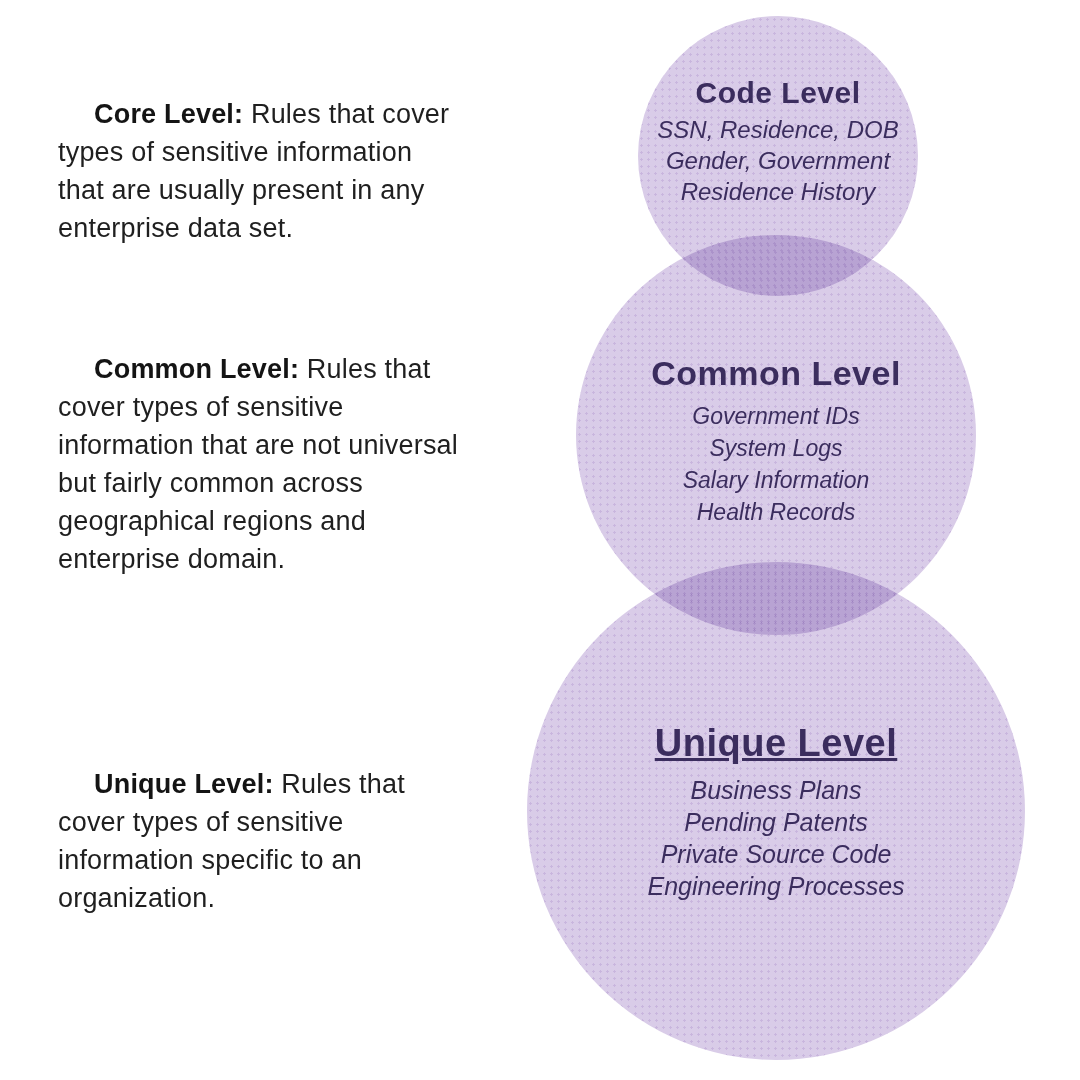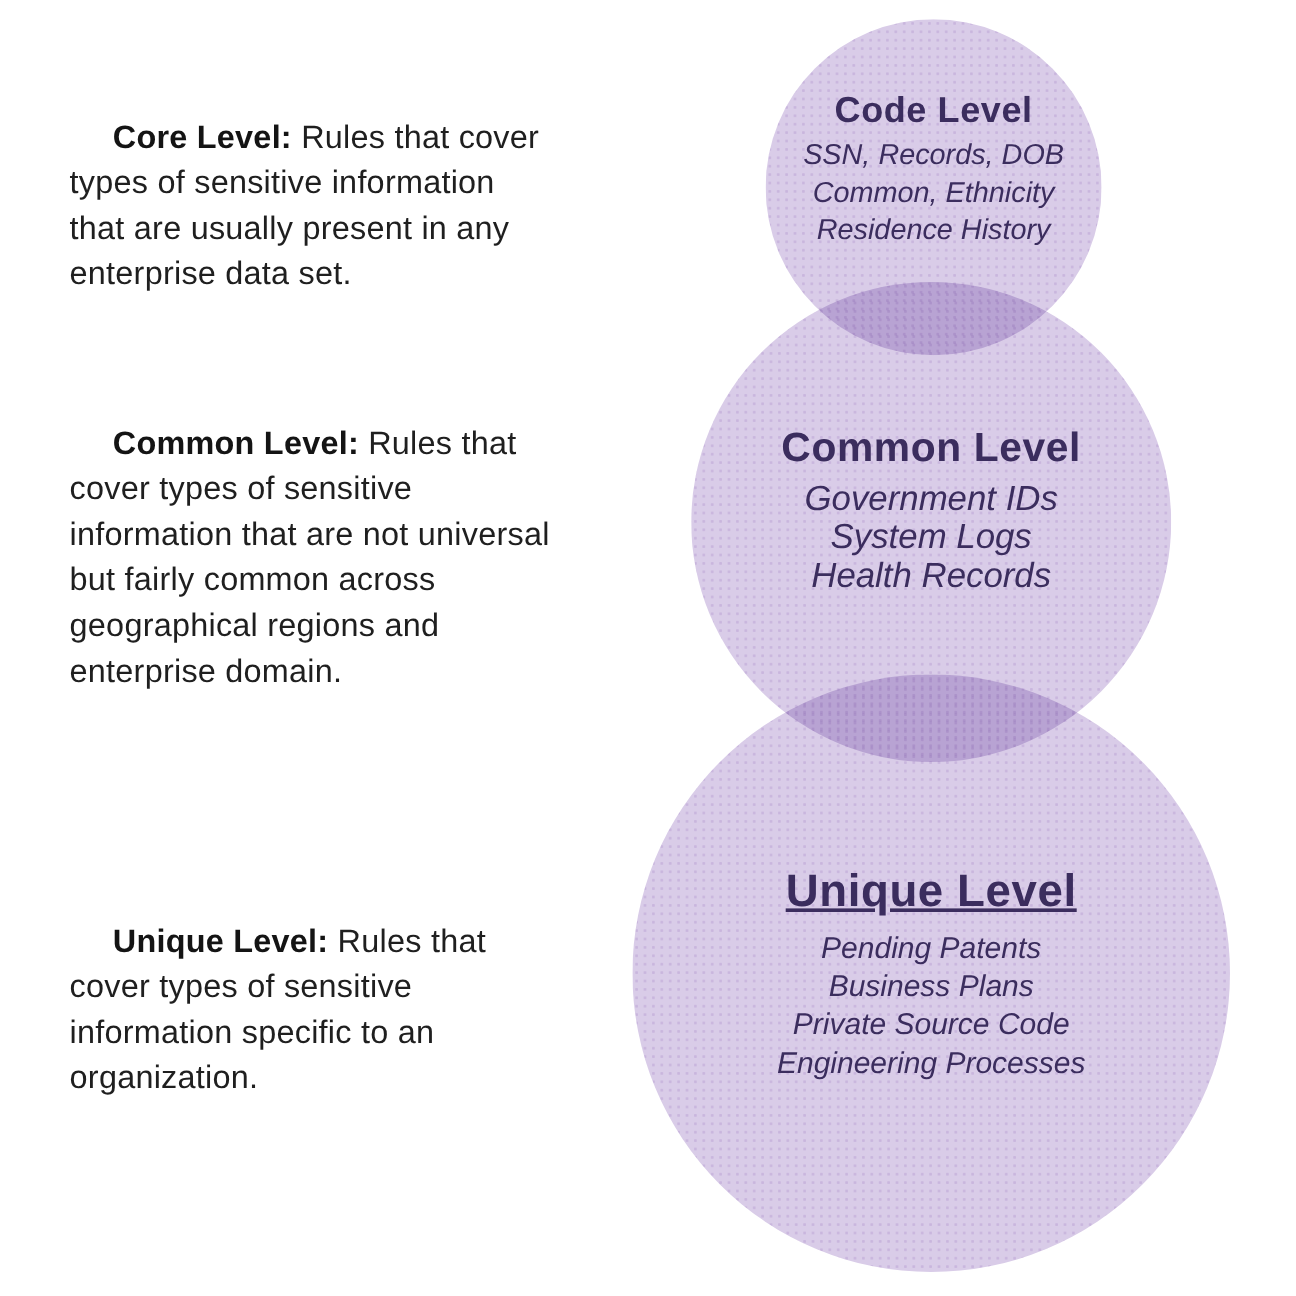--- a/index.html
+++ b/index.html
@@ -48,52 +48,53 @@
   }
   .circle-text .title { font-weight: 700; letter-spacing: 0.5px; }
   .circle-text .item  { font-style: italic; }
 
   #text-core   { left: 638px; top: 74px;  width: 280px; }
   #text-core .title { font-size: 30px; line-height: 38px; margin-bottom: 2px; }
   #text-core .item  { font-size: 24px; line-height: 31px; }
 
   #text-common { left: 576px; top: 352px; width: 400px; }
   #text-common .title { font-size: 34px; line-height: 42px; margin-bottom: 6px; text-align: center; }
-  #text-common .item  { font-size: 29px; line-height: 32px; font-style: italic; }
+  #text-common .item  { font-size: 23px; line-height: 32px; font-style: italic; }
 
   #text-unique { left: 527px; top: 720px; width: 498px; }
   #text-unique .title { font-size: 38px; line-height: 46px; margin-bottom: 8px; text-decoration: underline; }
   #text-unique .item  { font-size: 25px; line-height: 32px; }
 </style>
 </head>
 <body style="--bg: #ffffff; --circle-fill: #d9cce8; --circle-text: #3b2d5e; --body-text: #1f1f1f;">
 
 <p class="desc" id="desc-core"><span class="lbl">Core Level:</span> <span>Rules that cover types of sensitive information that are usually present in any enterprise data set.</span></p>
 
 <p class="desc" id="desc-common"><span class="lbl">Common Level:</span> <span>Rules that cover types of sensitive information that are not universal but fairly common across geographical regions and enterprise domain.</span></p>
 
 <p class="desc" id="desc-unique"><span class="lbl">Unique Level:</span> <span>Rules that cover types of sensitive information specific to an organization.</span></p>
 
 <div class="circle" id="circle-core"></div>
 <div class="circle" id="circle-common"></div>
 <div class="circle" id="circle-unique"></div>
 
 <div class="circle-text" id="text-core">
   <div class="title">Code Level</div>
-  <div class="item">SSN, Records, DOB</div>
-  <div class="item">Common, Ethnicity</div>
+  <div class="item">SSN, Residence, DOB</div>
+  <div class="item">Gender, Government</div>
   <div class="item">Residence History</div>
 </div>
 
 <div class="circle-text" id="text-common">
   <div class="title">Common Level</div>
   <div class="item">Government IDs</div>
   <div class="item">System Logs</div>
+  <div class="item">Salary Information</div>
   <div class="item">Health Records</div>
 </div>
 
 <div class="circle-text" id="text-unique">
   <div class="title">Unique Level</div>
+  <div class="item">Business Plans</div>
   <div class="item">Pending Patents</div>
-  <div class="item">Business Plans</div>
   <div class="item">Private Source Code</div>
   <div class="item">Engineering Processes</div>
 </div>
 
 </body></html>

